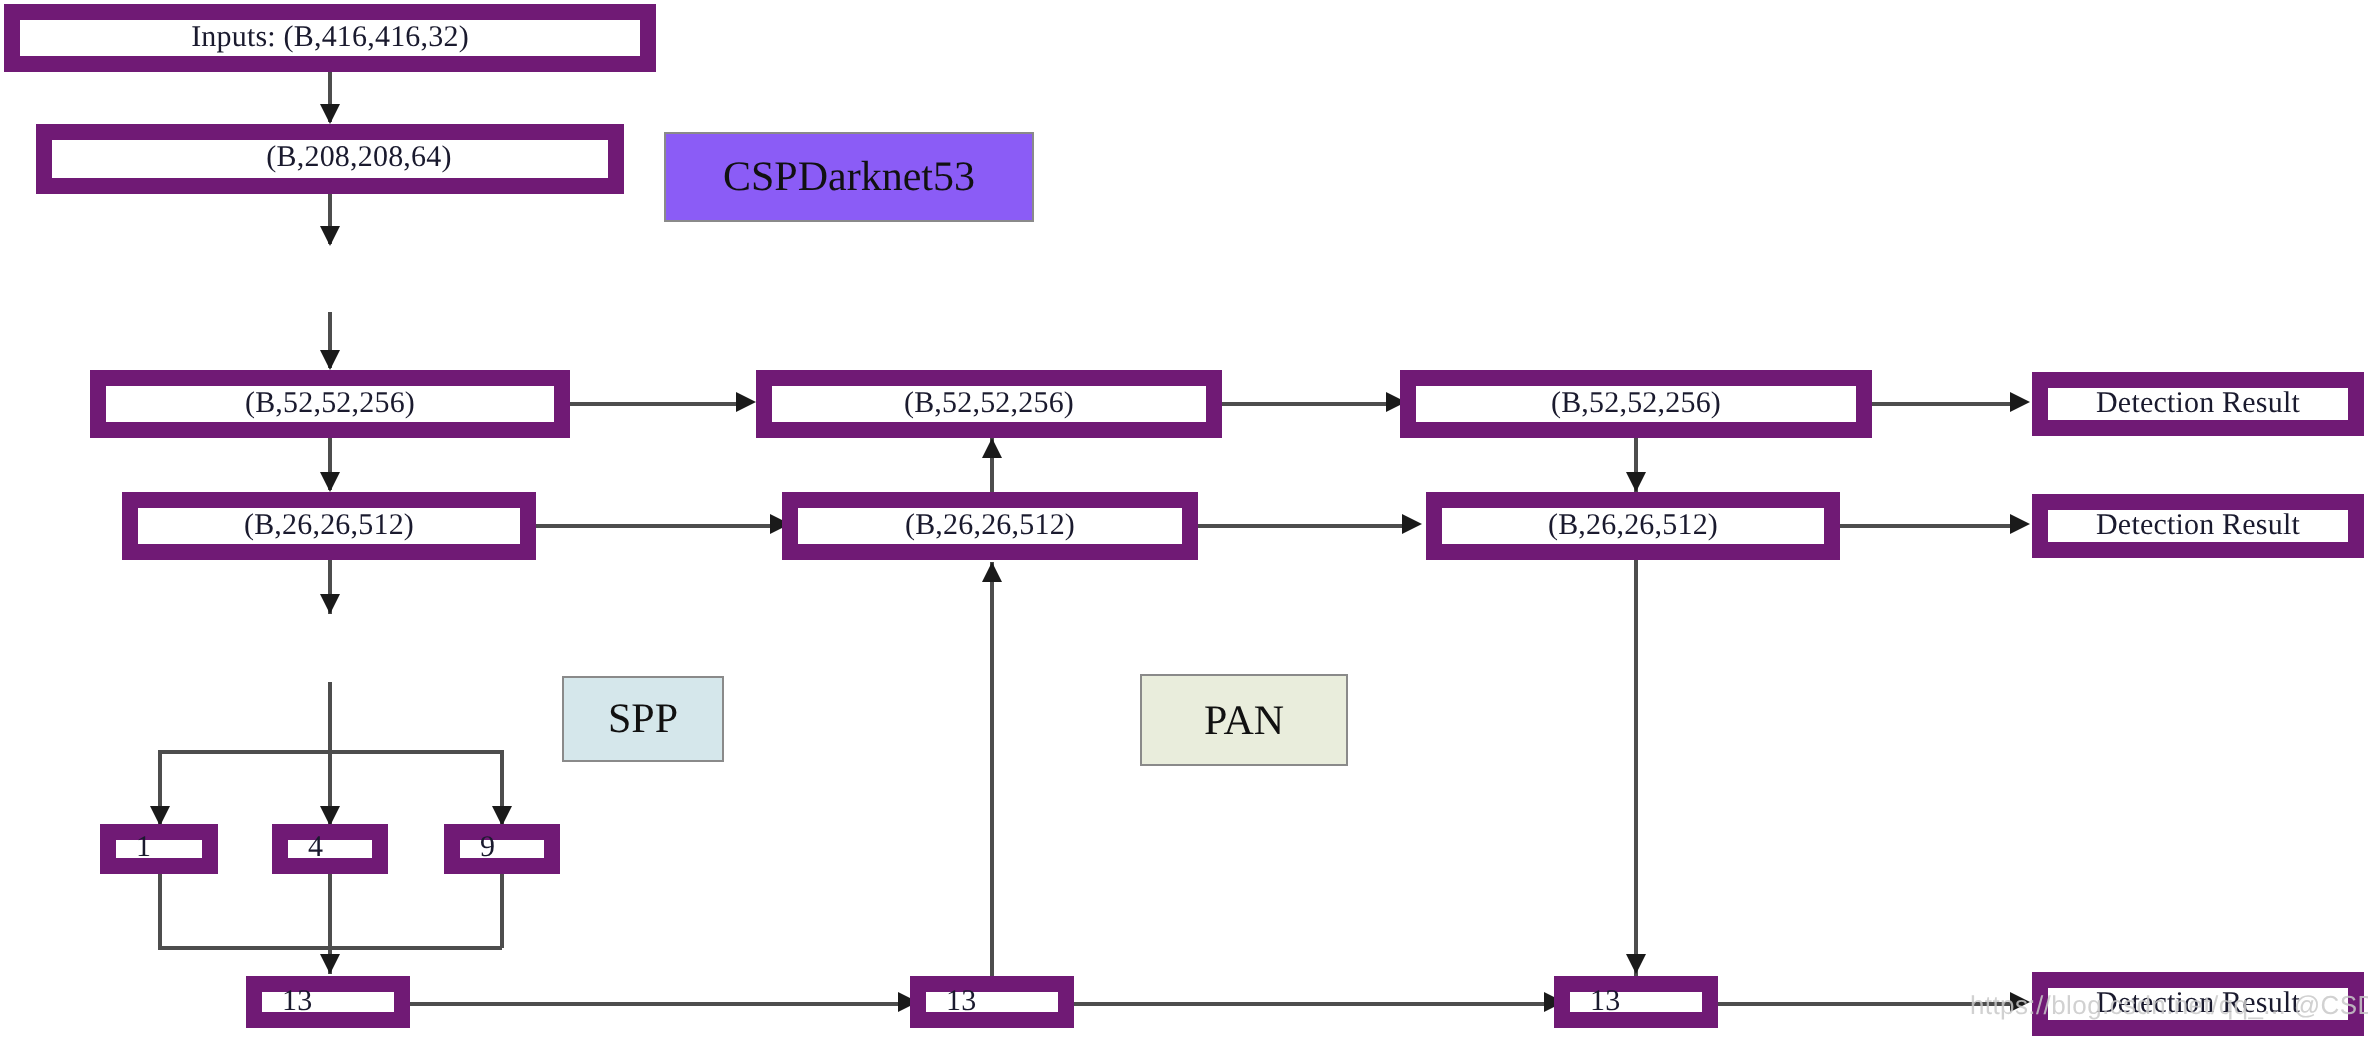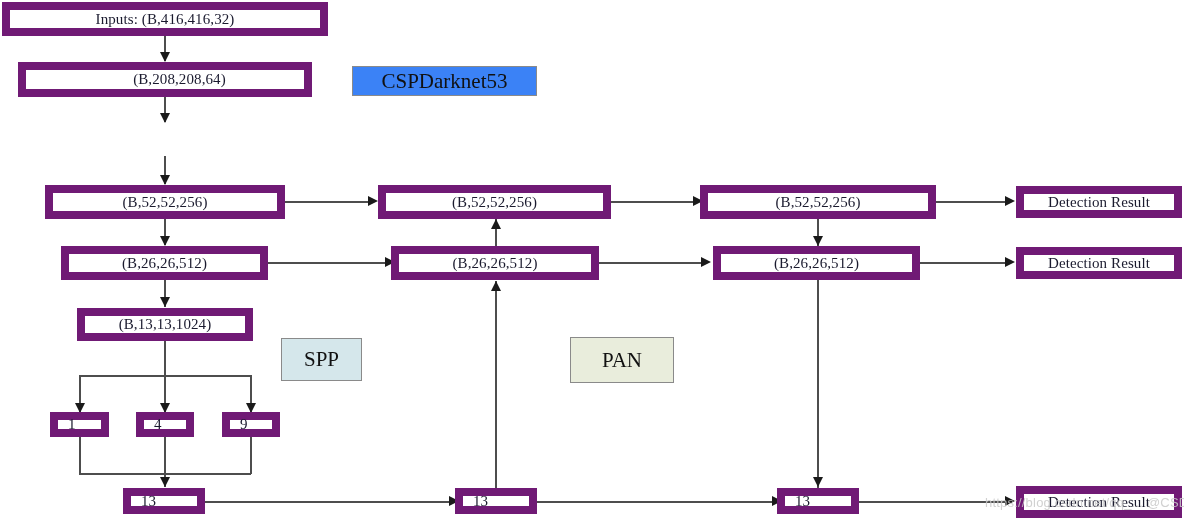--- a/index.html
+++ b/index.html
@@ -111,23 +111,20 @@
   <div class="edge v" style="left:164px; top:219px; height:26px;"></div>
   <div class="arrow down" style="left:160px; top:236px;"></div>
 
   <div class="node" style="left:61px; top:246px; width:207px; height:34px;">
     <span>(B,26,26,512)</span>
   </div>
 
   <div class="edge v" style="left:164px; top:280px; height:27px;"></div>
   <div class="arrow down" style="left:160px; top:297px;"></div>
 
-  <div class="node" style="left:77px; top:308px; width:176px; height:33px;">
-    <span>(B,13,13,1024)</span>
-  </div>
 
   <div class="edge v" style="left:164px; top:341px; height:73px;"></div>
   <div class="arrow down" style="left:160px; top:403px;"></div>
 
   <div class="edge h" style="left:79px; top:375px; width:172px;"></div>
   <div class="edge v" style="left:79px; top:375px; height:39px;"></div>
   <div class="arrow down" style="left:75px; top:403px;"></div>
   <div class="edge v" style="left:250px; top:375px; height:39px;"></div>
   <div class="arrow down" style="left:246px; top:403px;"></div>
 
@@ -216,21 +213,21 @@
   <div class="node" style="left:1016px; top:247px; width:166px; height:32px;">
     <span>Detection Result</span>
   </div>
 
   <div class="edge h" style="left:859px; top:501px; width:149px;"></div>
   <div class="arrow right" style="left:1005px; top:496px;"></div>
   <div class="node" style="left:1016px; top:486px; width:166px; height:32px;">
     <span>Detection Result</span>
   </div>
 
-  <div class="legend" style="left:352px; top:66px; width:185px; height:30px; background:#3b82f6;">
+  <div class="legend" style="left:332px; top:66px; width:185px; height:45px; background:#8b5cf6;">
     <span>CSPDarknet53</span>
   </div>
 
   <div class="legend" style="left:570px; top:337px; width:104px; height:46px; background:#e9eddc;">
     <span>PAN</span>
   </div>
 
   <div class="legend" style="left:281px; top:338px; width:81px; height:43px; background:#d5e7eb;">
     <span>SPP</span>
   </div>

